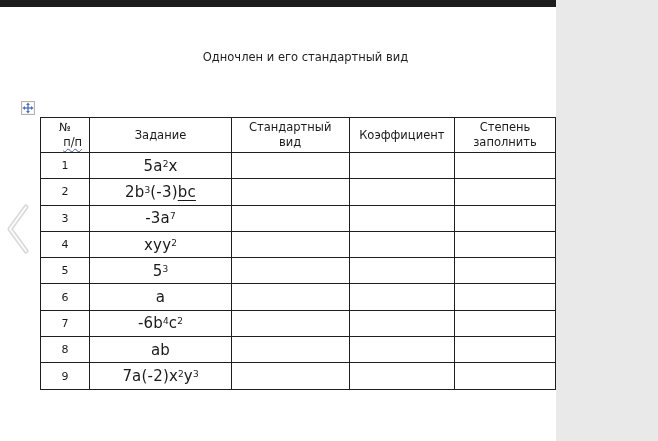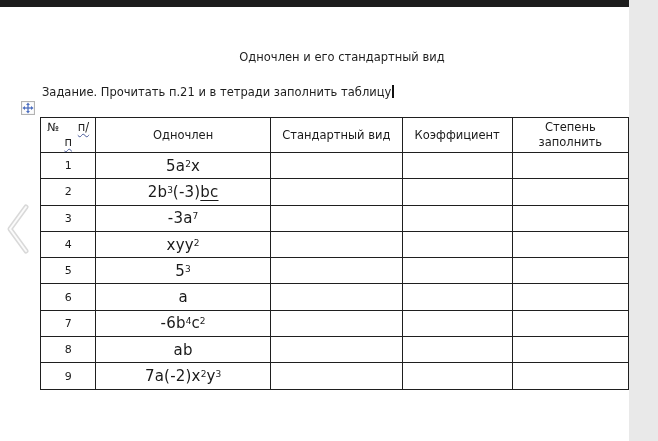--- a/index.html
+++ b/index.html
@@ -1,17 +1,17 @@
 <!DOCTYPE html>
 <html><head>
 <meta charset="utf-8">
 <style>
   html,body{margin:0;padding:0;background:#e9e9e9;}
   .stage{
-    position:relative;width:629px;height:441px;background:#ffffff;
+    position:relative;width:556px;height:441px;background:#ffffff;
     overflow:hidden;font-family:"DejaVu Sans","Liberation Sans",sans-serif;
     color:#1a1a1a;
   }
   .topbar{position:absolute;left:0;top:0;width:658px;height:7px;background:#1d1d1d;}
   .doc-title{position:absolute;left:55px;right:0;top:50px;text-align:center;
     font-size:11.5px;color:#1e1e1e;}
   .task-line{position:absolute;left:42px;top:85px;font-size:11.5px;color:#1e1e1e;white-space:nowrap;}
   .caret{display:inline-block;width:1.3px;height:13px;background:#111;
     vertical-align:-2px;margin-left:1px;}
   .move-handle{position:absolute;left:21px;top:100px;width:14px;height:14px;cursor:move;}
@@ -40,23 +40,20 @@
 </style>
 </head>
 <body>
 
 <div class="stage">
 
   <div class="topbar"></div>
 
   <div class="doc-title">Одночлен и его стандартный вид</div>
 
-  <div class="task-line">
-    <span>Задание. Прочитать п.21 и в тетради заполнить таблицу</span><span class="caret"></span>
-  </div>
 
   <div class="move-handle">
     <svg width="14" height="14" viewBox="0 0 13 13">
       <rect x="0.5" y="0.5" width="12" height="12" fill="#fcfcfc" stroke="#b3b3b3"></rect>
       <g fill="#4d6fc0">
         <polygon points="6.5,1.3 4.7,3.7 8.3,3.7"></polygon>
         <polygon points="6.5,11.7 4.7,9.3 8.3,9.3"></polygon>
         <polygon points="1.3,6.5 3.7,4.7 3.7,8.3"></polygon>
         <polygon points="11.7,6.5 9.3,4.7 9.3,8.3"></polygon>
         <rect x="5.9" y="3.2" width="1.2" height="6.6"></rect>
@@ -69,21 +66,21 @@
     <colgroup id="cols">
         <col style="width: 58px;">
         <col style="width: 189px;">
         <col style="width: 138px;">
         <col style="width: 112px;">
         <col style="width: 123px;">
       </colgroup>
     <thead>
       <tr id="header-row">
           <th><span>№ </span><span class="squiggle-blue">п/п</span></th>
-          <th><span>Одночлен</span></th>
+          <th><span>Задание</span></th>
           <th><span>Стандартный вид</span></th>
           <th><span>Коэффициент</span></th>
           <th><span>Степень заполнить</span></th>
         </tr>
     </thead>
     <tbody id="table-body">
         <tr>
           <td class="c-num">1</td>
           <td class="c-mono"><span>5a<sup>2</sup>x</span></td>
           <td></td>

